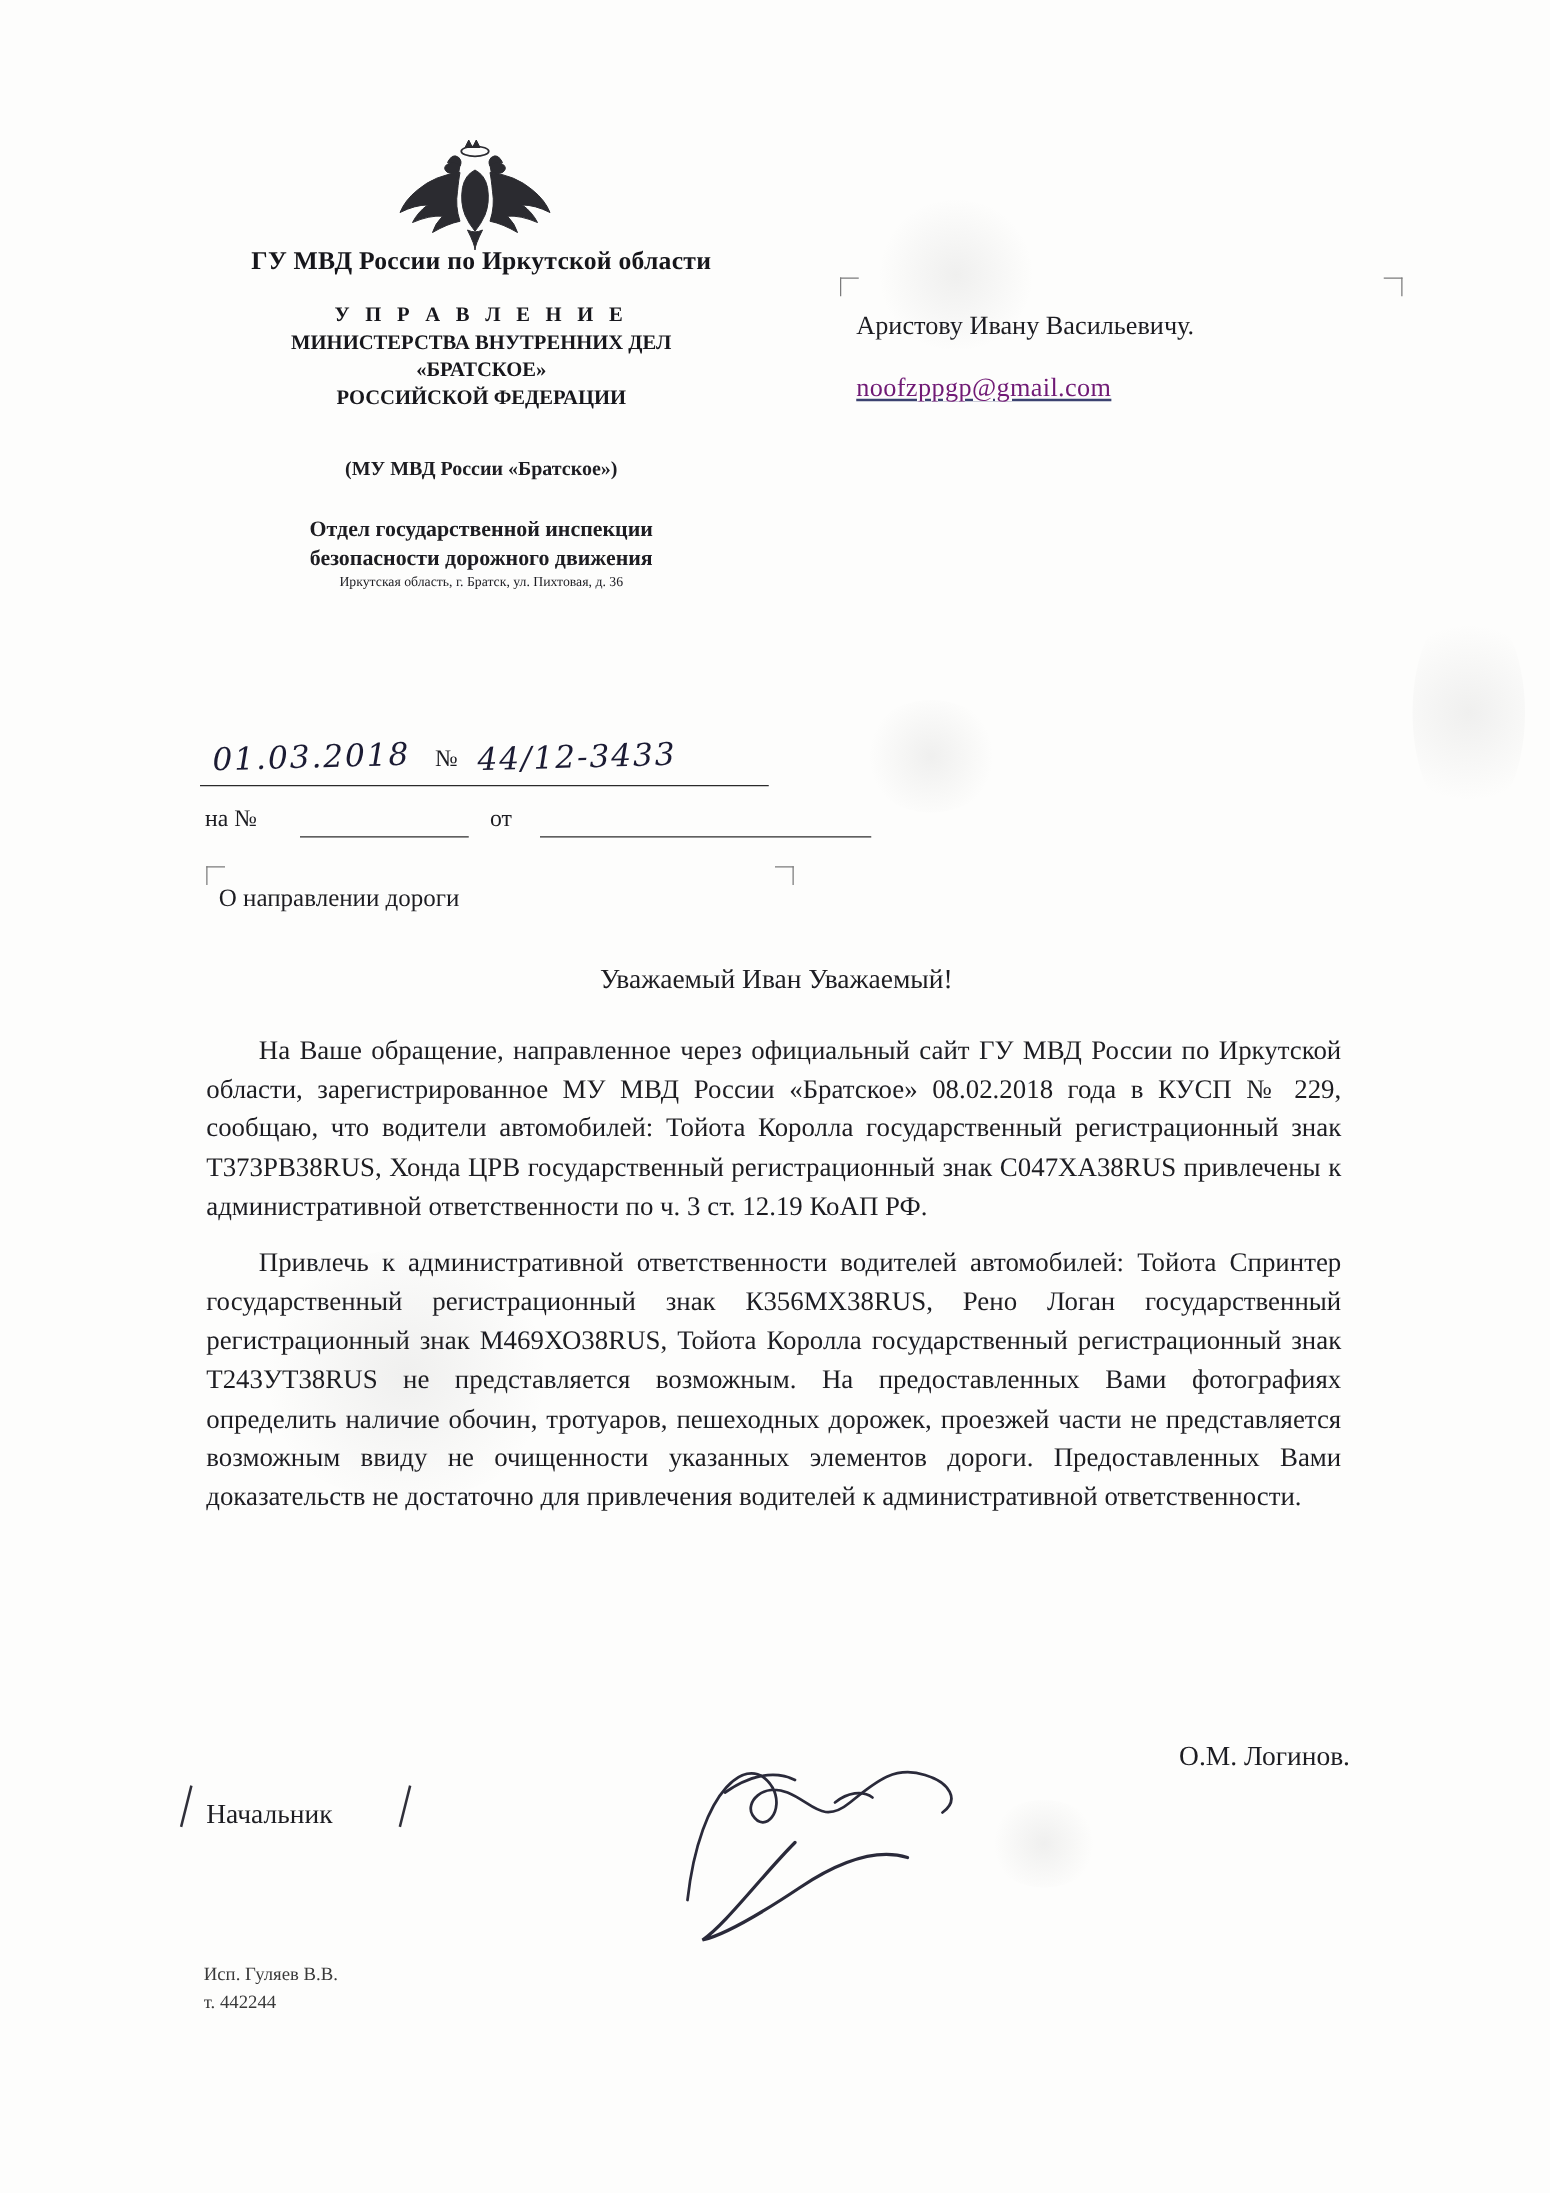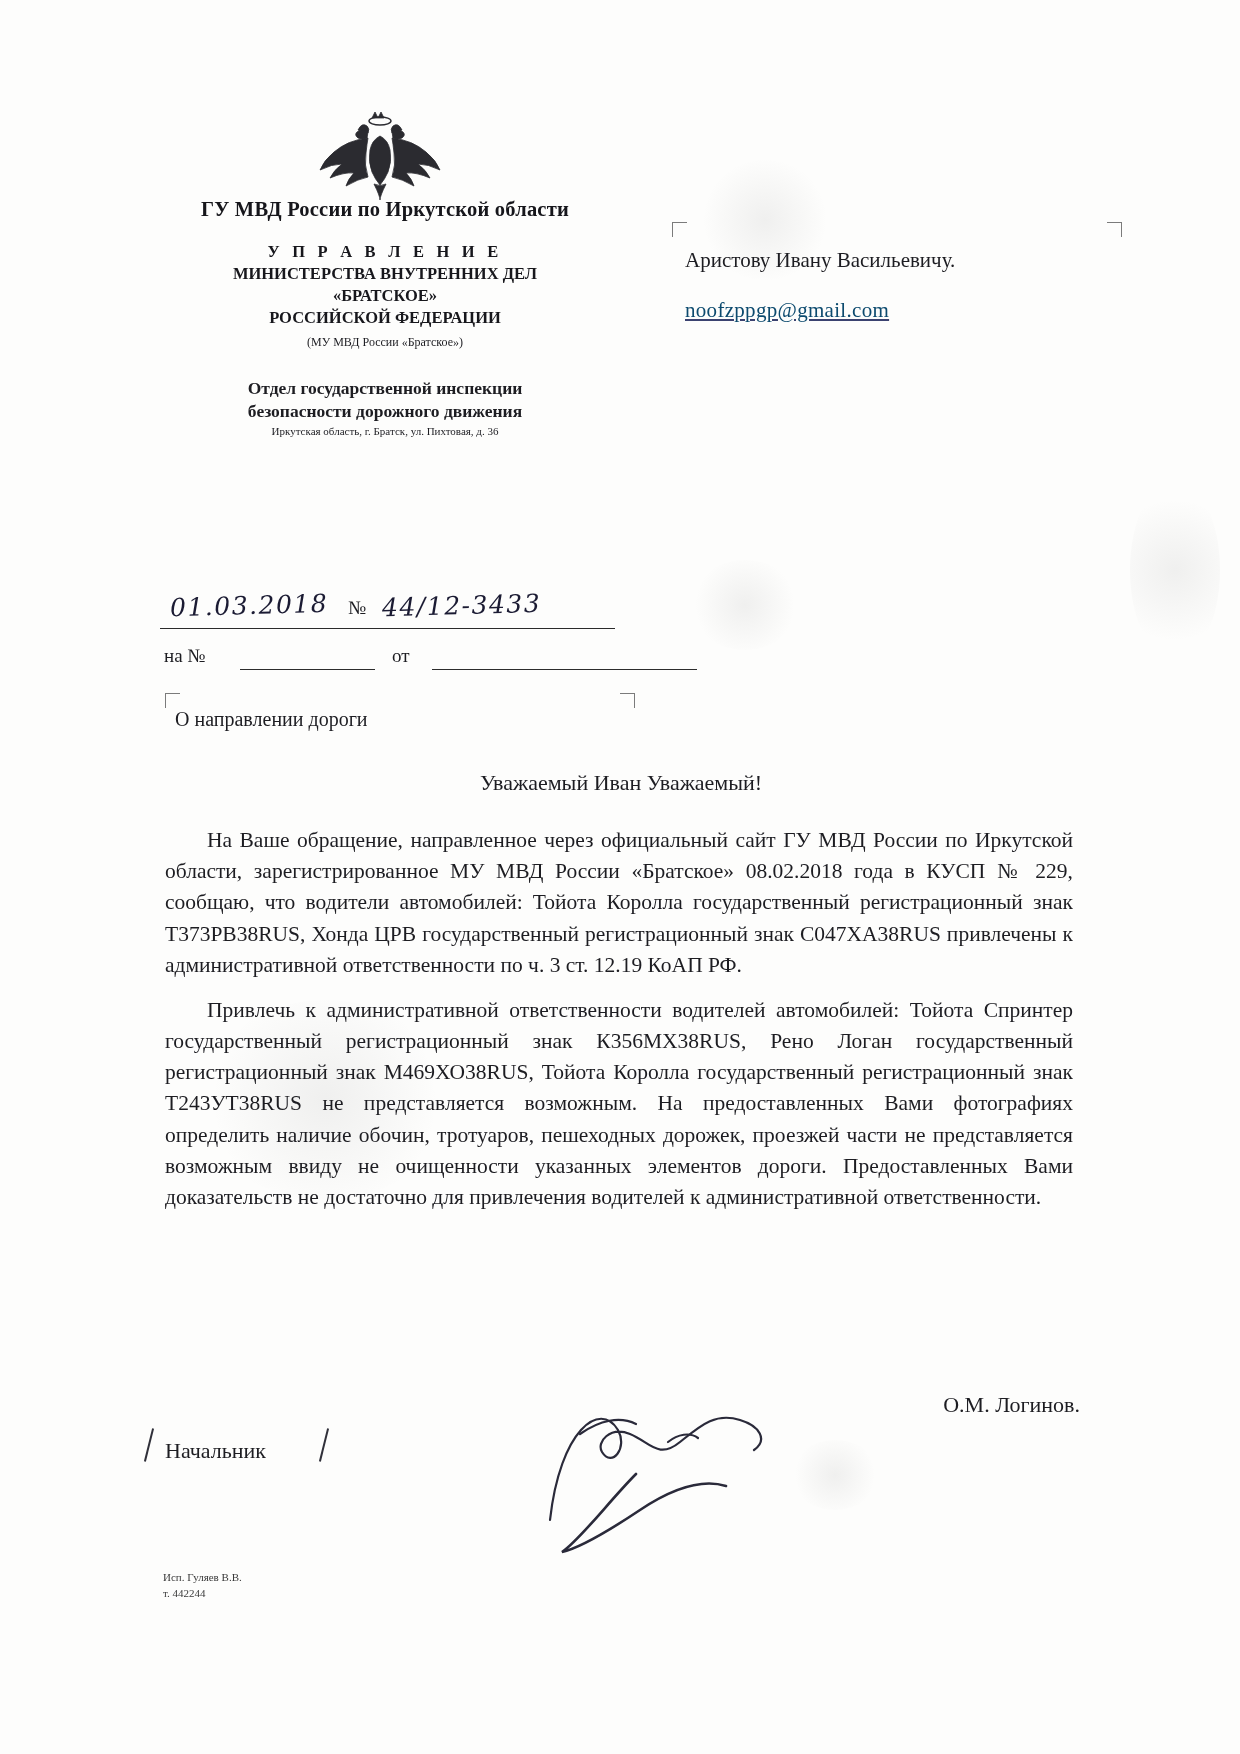--- a/index.html
+++ b/index.html
@@ -57,23 +57,23 @@
     margin-top: 20px;
     font-weight: bold;
     font-size: 16.5px;
     line-height: 1.33;
     color: #17171c;
   }
   .org-block .spaced {
     letter-spacing: 4.2px;
   }
   .org-short {
-    margin-top: 6px;
-    font-weight: normal;
-    font-size: 12px;
+    margin-top: 38px;
+    font-weight: bold;
+    font-size: 16px;
   }
   .dept {
     margin-top: 27px;
     font-weight: bold;
     font-size: 17.5px;
     line-height: 1.3;
   }
   .addr {
     margin-top: 2px;
     font-size: 11px;
@@ -153,21 +153,21 @@
     position: absolute;
     left: 685px;
     top: 245px;
     width: 470px;
     font-size: 21px;
     line-height: 1.5;
   }
   .addressee .email {
     display: inline-block;
     margin-top: 18px;
-    color: #0c4a6e;
+    color: #701a75;
     text-decoration: underline;
     text-decoration-color: #3b4270;
     letter-spacing: 0.3px;
   }
 
   
   .subject {
     position: absolute;
     left: 175px;
     top: 708px;
@@ -233,21 +233,21 @@
     left: 540px;
     top: 1390px;
     width: 300px;
     height: 170px;
   }
 
   .footnote {
     position: absolute;
     left: 163px;
     top: 1570px;
-    font-size: 11px;
+    font-size: 15px;
     line-height: 1.45;
     color: #3a3a3a;
   }
 </style>
 </head>
 <body>
 
 <div class="page">
 
   <div class="scan-blotch" style="left:700px; top:160px; width:130px; height:120px;"></div>

